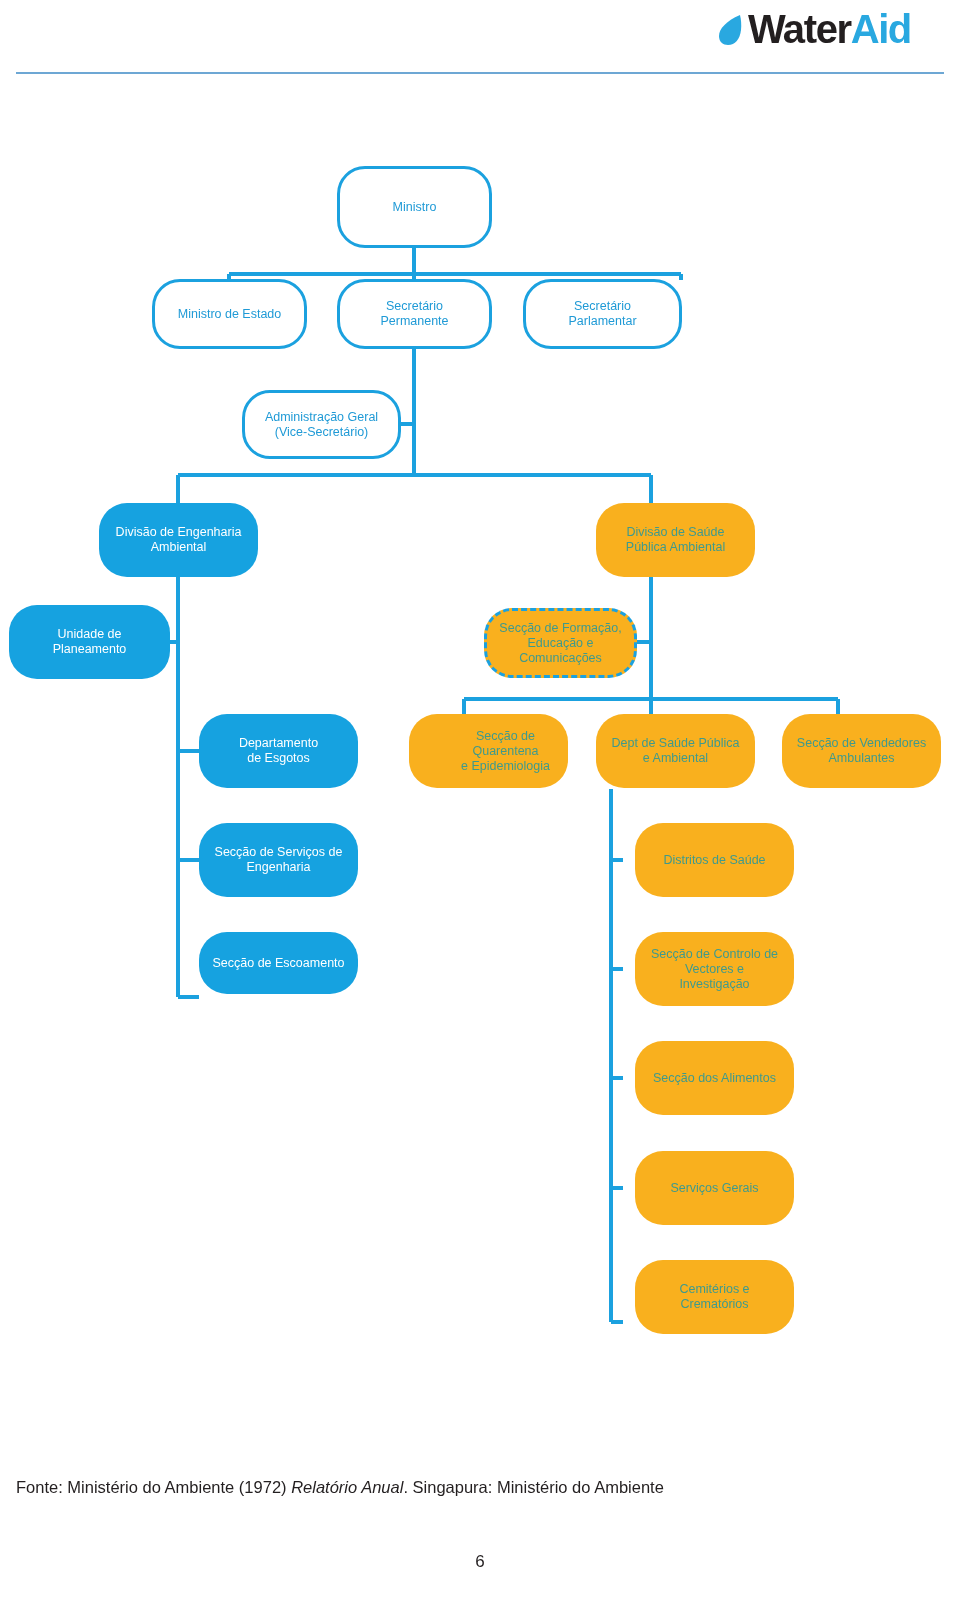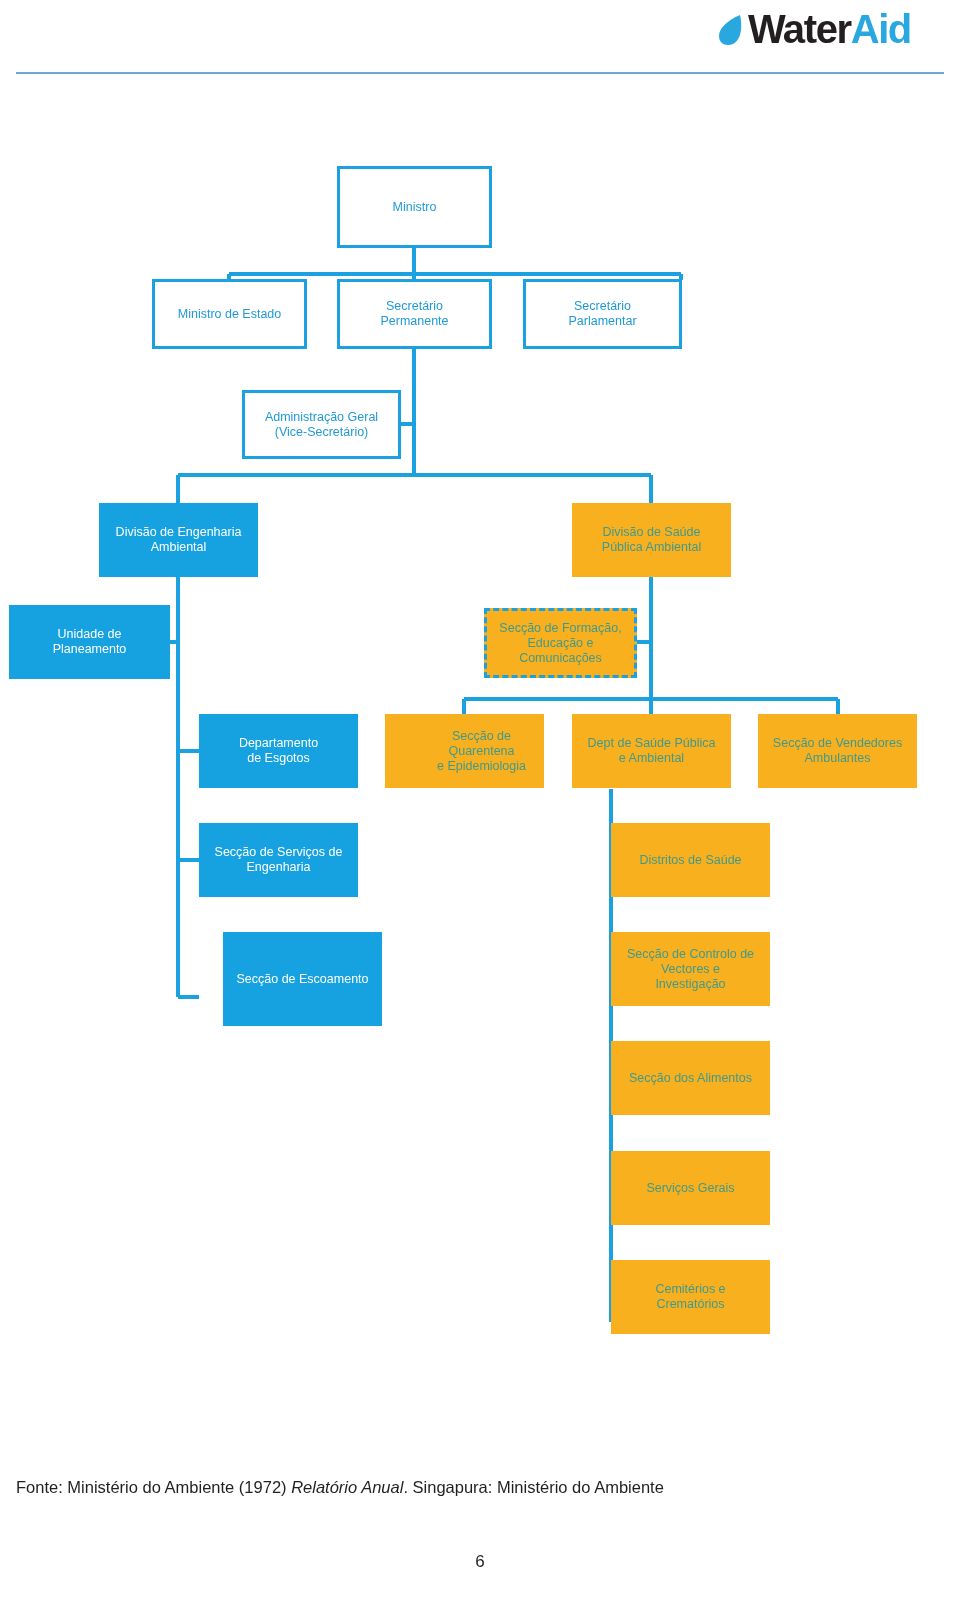--- a/index.html
+++ b/index.html
@@ -89,33 +89,35 @@
   .node {
     position: absolute;
     box-sizing: border-box;
     display: flex;
     align-items: center;
     justify-content: center;
     text-align: center;
     font-size: 12.5px;
     line-height: 15px;
     padding: 2px 6px;
+    border-radius: 28px;
   }
   .node-outline {
     background: #ffffff;
     border: 3px solid #1ba1df;
     color: #1f9ad6;
   }
   .node-blue {
     background: #16a2e0;
     color: #ffffff;
   }
   .node-orange {
     background: #f9b01e;
     color: #3f9a8c;
+    margin-left: 24px;
   }
   .node-orange-dashed {
     background: #f9b01e;
     color: #3f9a8c;
     border: 3px dashed #1ba1df;
   }
 
   
   .footer-note {
     position: absolute;
@@ -246,21 +248,21 @@
     </div>
 
     <div class="node node-blue" style="left:199px;top:823px;width:159px;height:74px;">
       <span>Secção de Serviços de<br>Engenharia</span>
     </div>
 
     <div class="node node-orange" style="left:611px;top:823px;width:159px;height:74px;">
       <span>Distritos de Saúde</span>
     </div>
 
-    <div class="node node-blue" style="left:199px;top:932px;width:159px;height:94px;margin-left:24px;">
+    <div class="node node-blue" style="left:199px;top:932px;width:159px;height:62px;">
       <span>Secção de Escoamento</span>
     </div>
 
     <div class="node node-orange" style="left:611px;top:932px;width:159px;height:74px;">
       <span>Secção de Controlo de<br>Vectores e<br>Investigação</span>
     </div>
 
     <div class="node node-orange" style="left:611px;top:1041px;width:159px;height:74px;">
       <span>Secção dos Alimentos</span>
     </div>

